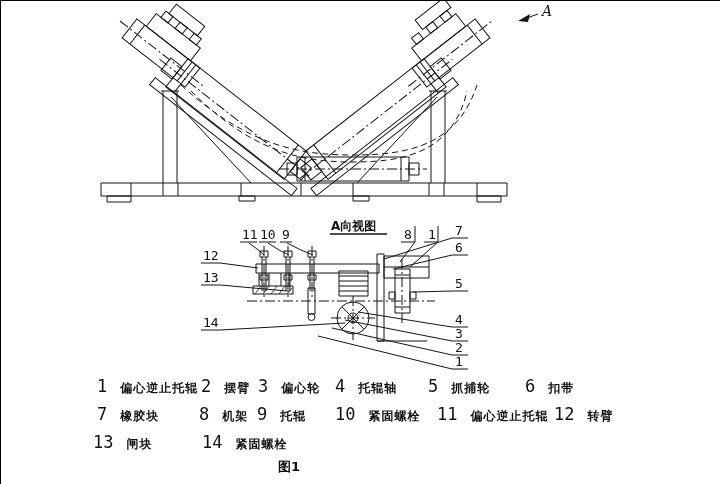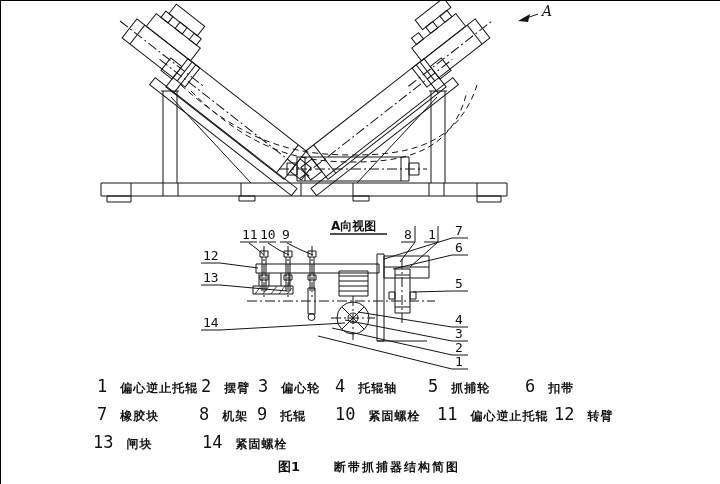--- a/index.html
+++ b/index.html
@@ -351,16 +351,15 @@
     <span class="llab">闸块</span>
   </div>
   <div class="legend-item" style="left:201px;top:427px;">
     <span class="lnum">14</span>
     <span class="llab">紧固螺栓</span>
   </div>
 </div>
 
 <div class="caption">
   <span class="figno">图1</span>
-  <span class="figtitle">断带抓捕器结构简图</span>
 </div>
 
 </div>
 
 </body></html>

